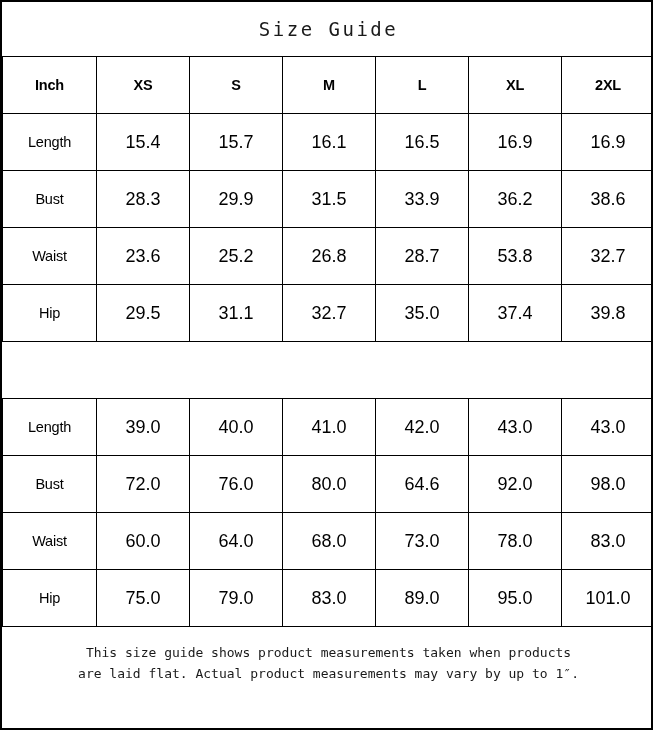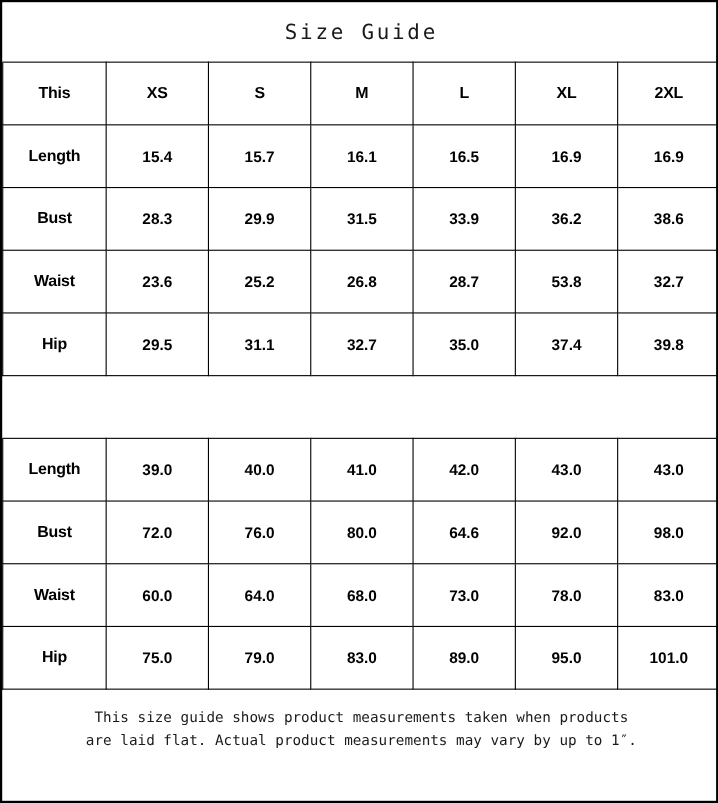--- a/index.html
+++ b/index.html
@@ -62,25 +62,25 @@
     letter-spacing: -0.2px;
   }
   tr.head-row td.unit-cell {
     font-size: 14.5px;
     font-weight: 700;
   }
 
   
   tr.data-row td {
     height: 56px;
-    font-size: 14px;
-    font-weight: 700;
+    font-size: 18px;
+    font-weight: 400;
   }
   tr.data-row td.row-label {
-    font-weight: 700;
+    font-weight: 400;
     font-size: 14.5px;
     letter-spacing: -0.2px;
     text-align: center;
   }
 
   
   tr.spacer-row td {
     height: 56px;
     border-left: none;
     border-right: none;
@@ -120,21 +120,21 @@
     </colgroup>
     <tbody>
 
       <tr class="title-row">
         <td colspan="7">
           <span class="title-text">Size Guide</span>
         </td>
       </tr>
 
       <tr class="head-row">
-        <td class="unit-cell">This</td>
+        <td class="unit-cell">Inch</td>
         <td>XS</td>
         <td>S</td>
         <td>M</td>
         <td>L</td>
         <td>XL</td>
         <td>2XL</td>
       </tr>
 
       <tr class="data-row">
         <td class="row-label">Length</td>

